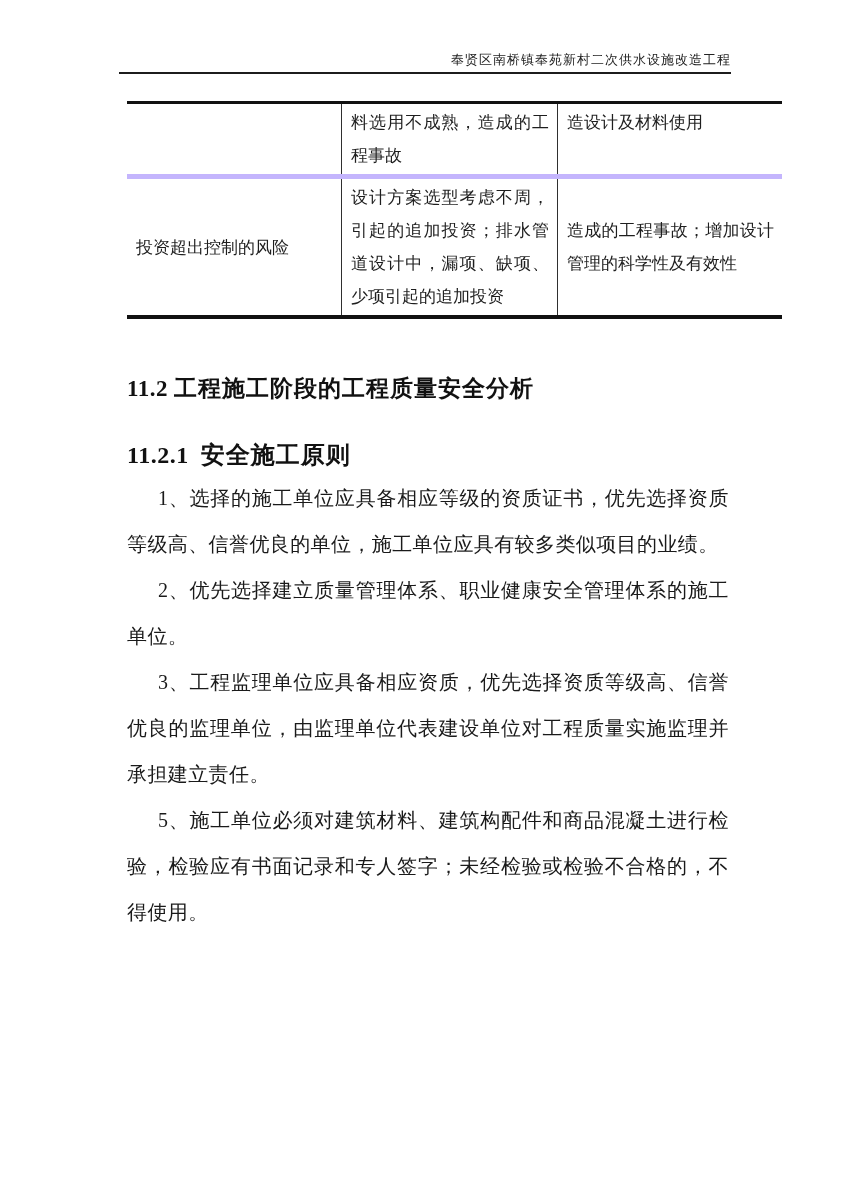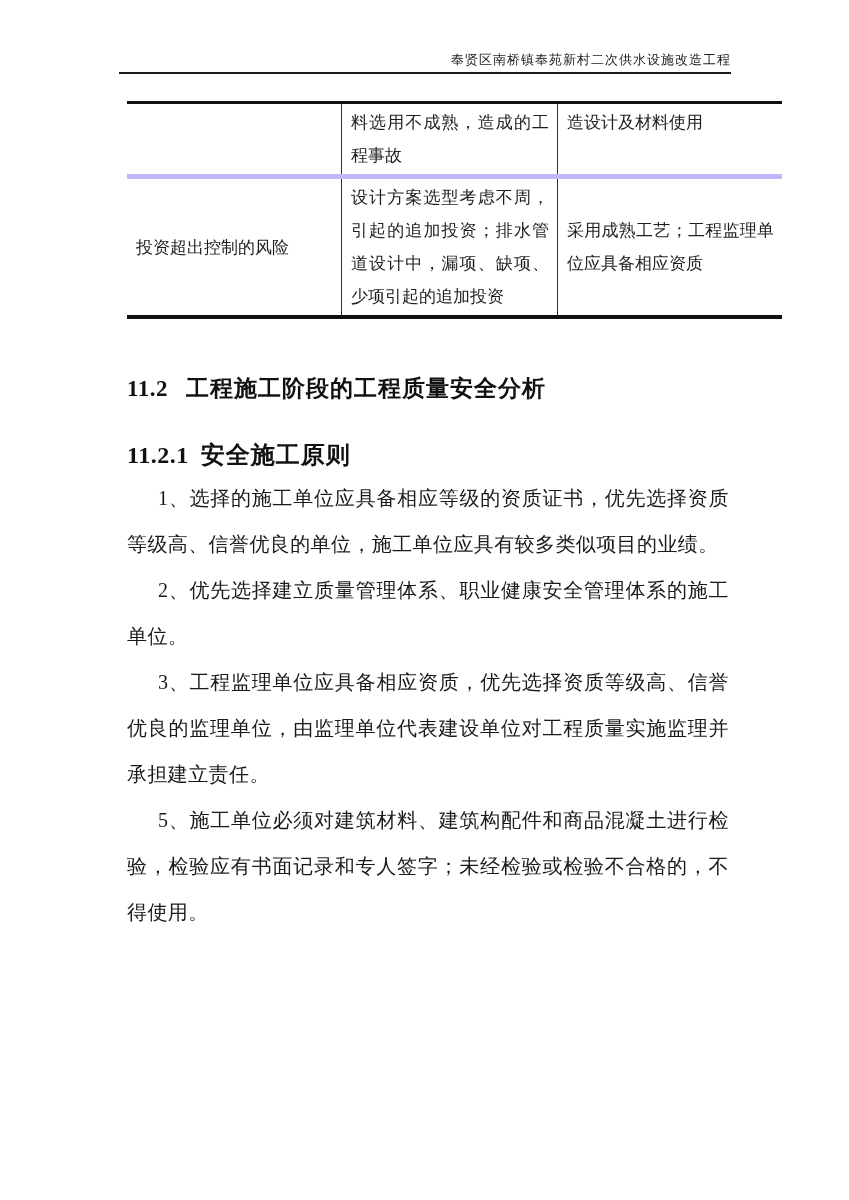--- a/index.html
+++ b/index.html
@@ -73,21 +73,21 @@
   .h2 {
     position: absolute;
     top: 373px;
     left: 127px;
     font-size: 23px;
     font-weight: bold;
     color: #111111;
     white-space: nowrap;
     letter-spacing: 0.5px;
   }
-  .h2 .ht { margin-left: 18px; letter-spacing: 1px; text-align: right; }
+  .h2 .ht { margin-left: 6px; letter-spacing: 1px; text-align: right; }
   .h3 {
     position: absolute;
     top: 439px;
     left: 127px;
     font-size: 24px;
     font-weight: bold;
     color: #111111;
     white-space: nowrap;
     letter-spacing: 0.5px;
   }
@@ -134,21 +134,21 @@
   <table class="risk-table">
     <tbody>
       <tr class="row-cont">
         <td class="c1"></td>
         <td class="c2">料选用不成熟，造成的工程事故</td>
         <td class="c3">造设计及材料使用</td>
       </tr>
       <tr class="row-main">
         <td class="c1">投资超出控制的风险</td>
         <td class="c2">设计方案选型考虑不周，引起的追加投资；排水管道设计中，漏项、缺项、少项引起的追加投资</td>
-        <td class="c3">采用成熟工艺；工程监理单位应具备相应资质</td>
+        <td class="c3">造成的工程事故；增加设计管理的科学性及有效性</td>
       </tr>
     </tbody>
   </table>
 
   <div class="h2">
     <span>11.2</span><span class="ht">工程施工阶段的工程质量安全分析</span>
   </div>
 
   <div class="h3">
     <span>11.2.1</span><span class="ht">安全施工原则</span>

